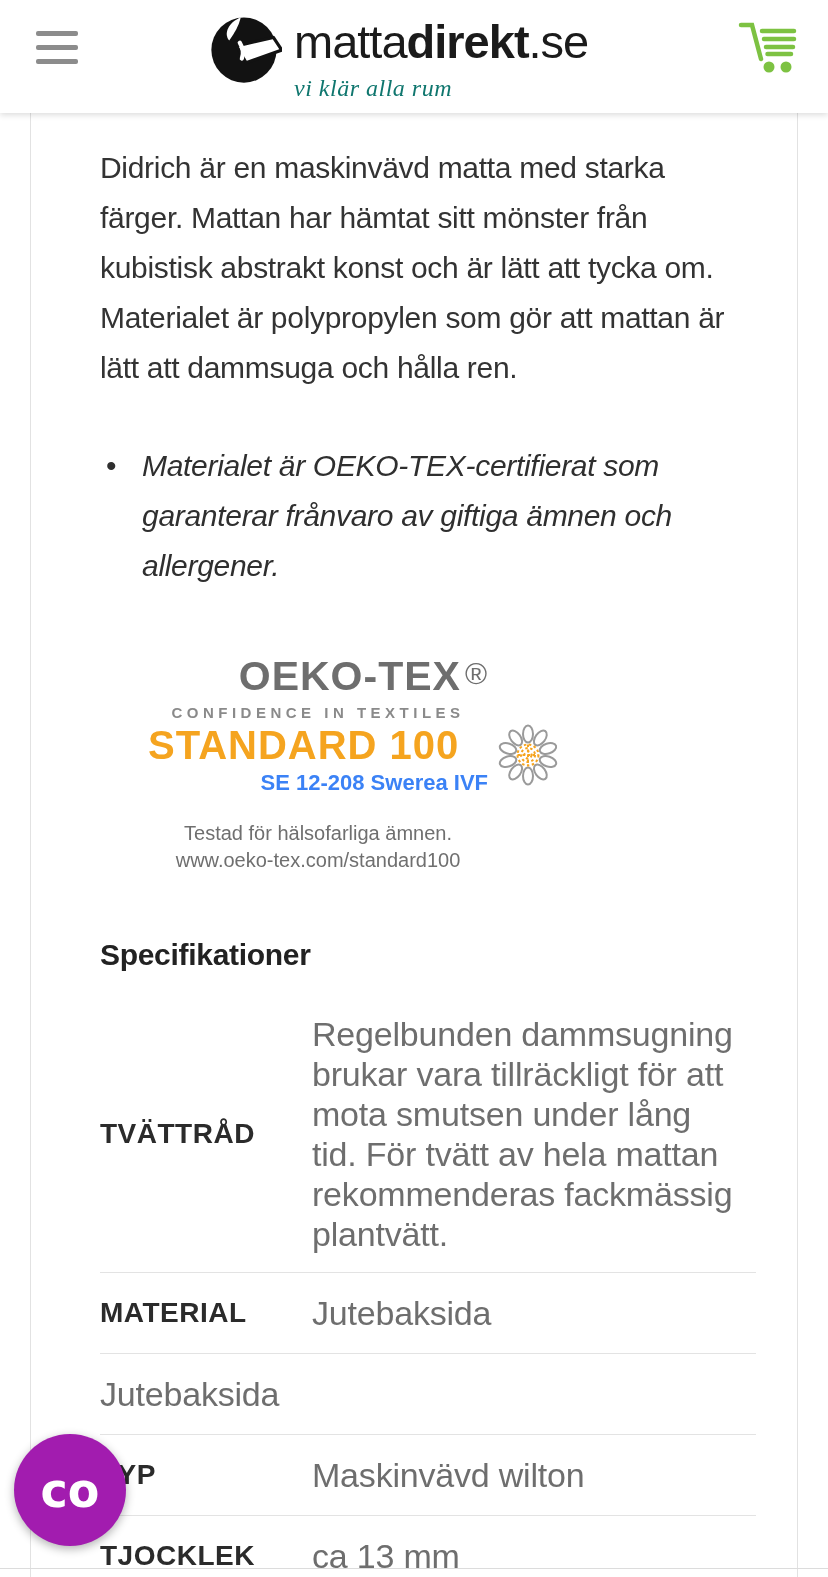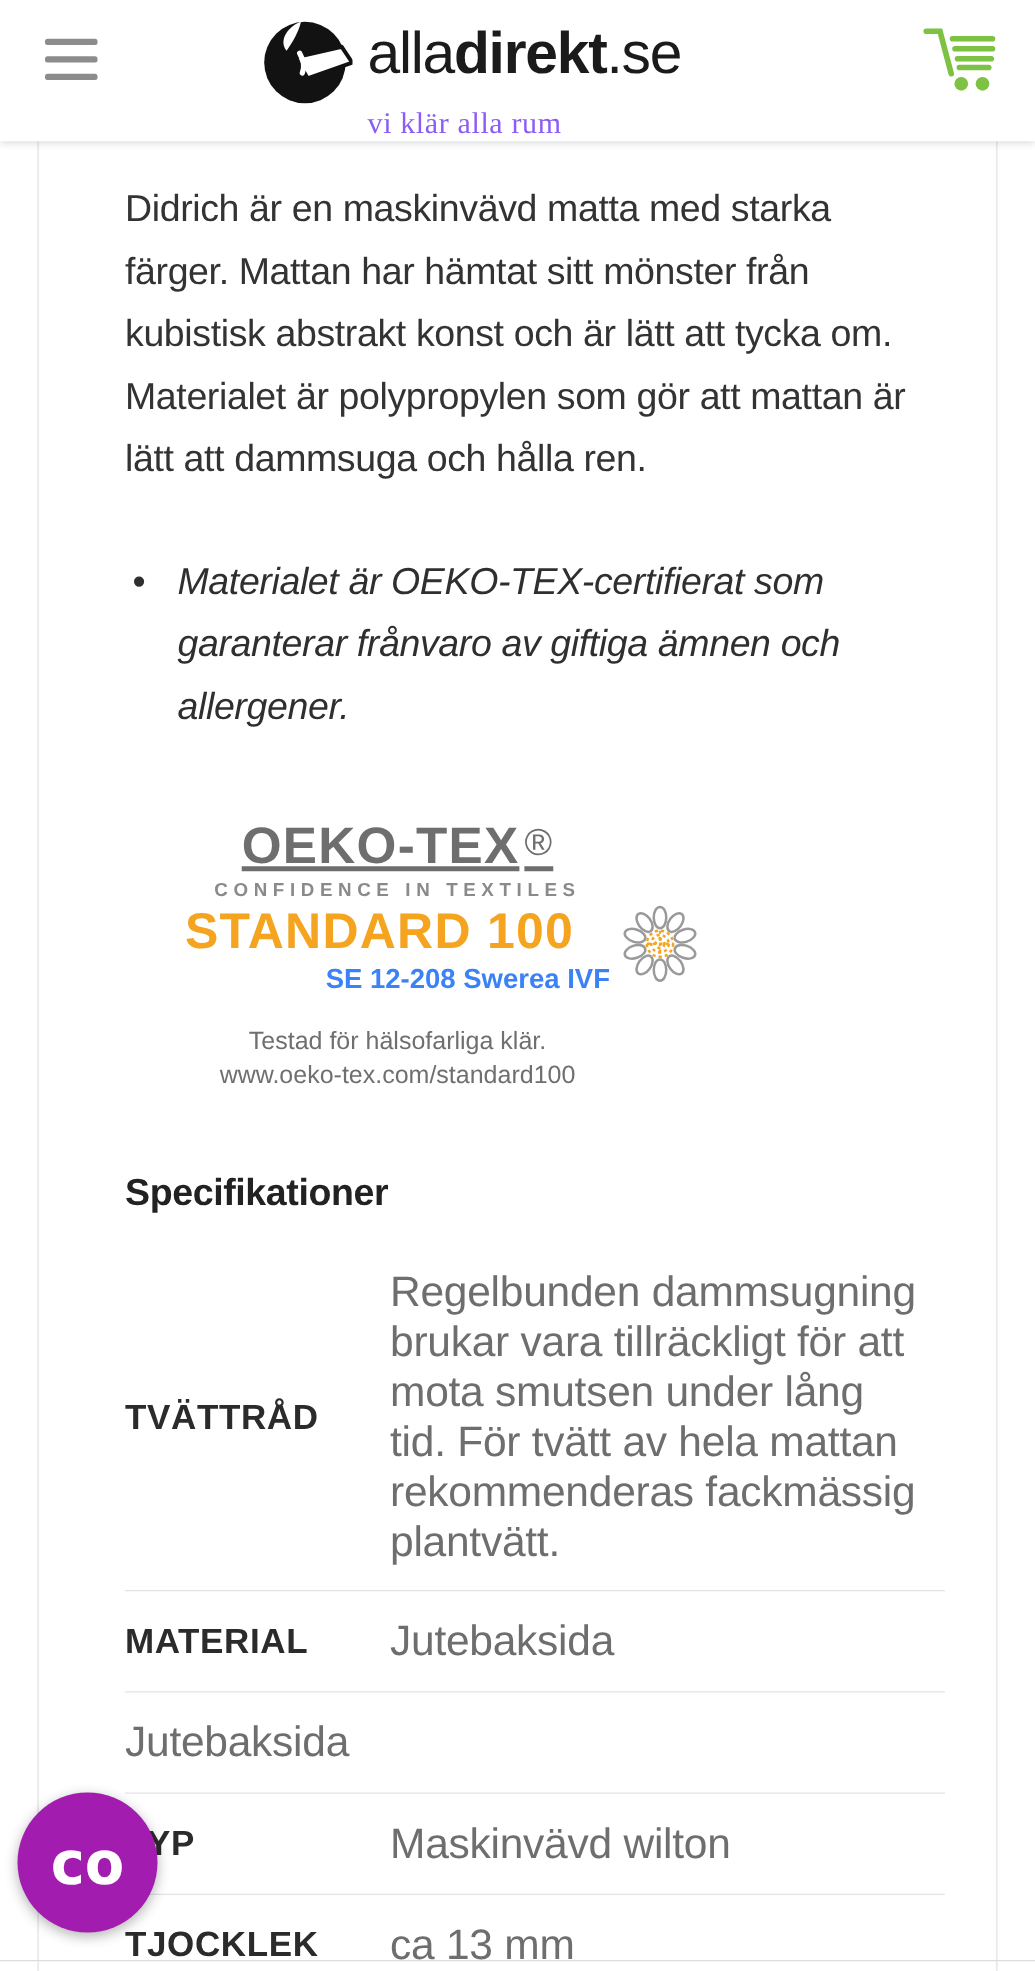--- a/index.html
+++ b/index.html
@@ -18,22 +18,22 @@
   }
   .hamburger{position:absolute;left:36px;top:31px;width:42px;cursor:pointer;z-index:2;}
   .hamburger .bar{height:5px;background:#8c8c8c;border-radius:2px;margin-bottom:9px;}
   .logo{position:absolute;left:208px;top:8px;display:flex;align-items:flex-start;z-index:2;}
   .logo-icon{width:74px;height:82px;margin-right:12px;}
   .logo-textwrap{padding-top:10px;}
   .logo-text{font-size:47px;letter-spacing:-1px;color:#1b1b1b;line-height:1;}
   .logo-text .light{font-weight:normal;}
   .logo-text .bold{font-weight:bold;}
   .logo-tagline{
-    font-family:"Liberation Serif",serif;font-size:24px;
-    color:#8b5cf6;margin-top:21px;letter-spacing:.5px;
+    font-family:"Liberation Serif",serif;font-style:italic;font-size:24px;
+    color:#0f766e;margin-top:10px;letter-spacing:.5px;
   }
   .cart-btn{position:absolute;right:28px;top:14px;width:64px;height:66px;cursor:pointer;z-index:2;}
   
   .card-edges{
     position:absolute;top:113px;left:30px;right:30px;bottom:0;
     border-left:1px solid #e2e2e2;border-right:1px solid #e2e2e2;
     background:#fff;z-index:2;
   }
   .content{position:absolute;top:113px;left:100px;width:656px;z-index:3;}
   .description{
@@ -41,21 +41,21 @@
     width:640px;
   }
   .bullet-row{display:flex;margin-top:48px;}
   .bullet-dot{font-size:30px;line-height:50px;width:36px;color:#2f2f2f;flex:none;padding-left:6px;}
   .bullet-text{
     margin:0;font-style:italic;font-size:30px;line-height:50px;color:#2f2f2f;
     letter-spacing:-.3px;width:580px;
   }
   
   .oeko{position:relative;margin:62px 0 0 48px;width:340px;}
-  .oeko-line1{font-size:41px;font-weight:bold;color:#6e6e6e;text-align:center;letter-spacing:1px;text-decoration:underline;}
+  .oeko-line1{font-size:41px;font-weight:bold;color:#6e6e6e;text-align:right;letter-spacing:1px;}
   .oeko-line1 .reg{font-size:30px;font-weight:normal;vertical-align:6px;margin-left:4px;}
   .oeko-line2{font-size:15px;font-weight:bold;color:#8a8a8a;text-align:center;letter-spacing:4.5px;margin-top:4px;}
   .oeko-line3{font-size:40px;font-weight:bold;color:#f5a41f;letter-spacing:1px;margin-top:2px;white-space:nowrap;}
   .oeko-line4{font-size:22px;font-weight:bold;color:#3b82f6;text-align:right;margin-top:2px;}
   .oeko-flower{position:absolute;right:-72px;top:70px;width:64px;height:64px;}
   .oeko-line5{font-size:20px;color:#6f6f6f;text-align:center;margin-top:26px;}
   .oeko-line6{font-size:20px;color:#6f6f6f;text-align:center;margin-top:4px;}
   
   .spec-heading{margin-top:66px;font-size:30px;font-weight:bold;color:#222;letter-spacing:-.3px;}
   .spec-table{margin-top:28px;width:656px;}
@@ -96,21 +96,21 @@
     </div>
 
     <div class="logo">
       <svg class="logo-icon" viewBox="0 0 70 78">
         <circle cx="34" cy="40" r="31" fill="#121212"></circle>
         <path d="M31 9 C20 13 14 24 20 31 C25 24 29 17 31 9 Z" fill="#ffffff"></path>
         <path d="M27 36 L62 28 L70 40 L36 52 Z" fill="#ffffff" stroke="#121212" stroke-width="3" stroke-linejoin="round"></path>
         <path d="M30 33 C33 38 34 43 32 48" fill="none" stroke="#ffffff" stroke-width="4" stroke-linecap="round"></path>
       </svg>
       <div class="logo-textwrap">
-        <div class="logo-text"><span class="light">alla</span><span class="bold">direkt</span><span class="light">.se</span></div>
+        <div class="logo-text"><span class="light">matta</span><span class="bold">direkt</span><span class="light">.se</span></div>
         <div class="logo-tagline">vi klär alla rum</div>
       </div>
     </div>
 
     <svg class="cart-btn" viewBox="0 0 64 64">
       <g stroke="#7dc242" stroke-width="4.5" stroke-linecap="round" fill="none">
         <path d="M5 10 H16 L25 44"></path>
         <line x1="26" y1="16" x2="58" y2="16"></line>
         <line x1="28" y1="24" x2="58" y2="24"></line>
         <line x1="30" y1="32" x2="57" y2="32"></line>
@@ -151,21 +151,21 @@
           <ellipse cx="32" cy="11" rx="5" ry="8.5" transform="rotate(324 32 32)"></ellipse>
         </g>
         <g stroke="#f5a41f" stroke-width="2" fill="none" stroke-dasharray="2.5 2.5">
           <circle cx="32" cy="32" r="10.5"></circle>
           <circle cx="32" cy="32" r="7"></circle>
           <circle cx="32" cy="32" r="3.5"></circle>
           <line x1="32" y1="21.5" x2="32" y2="42.5"></line>
           <line x1="21.5" y1="32" x2="42.5" y2="32"></line>
         </g>
       </svg>
-      <div class="oeko-line5">Testad för hälsofarliga klär.</div>
+      <div class="oeko-line5">Testad för hälsofarliga ämnen.</div>
       <div class="oeko-line6">www.oeko-tex.com/standard100</div>
     </div>
 
     <div class="spec-heading">Specifikationer</div>
 
     <div class="spec-table">
       <div class="spec-row first">
         <div class="spec-label">TVÄTTRÅD</div>
         <div class="spec-value">Regelbunden dammsugning brukar vara tillräckligt för att mota smutsen under lång tid. För tvätt av hela mattan rekommenderas fackmässig plantvätt.</div>
       </div>

